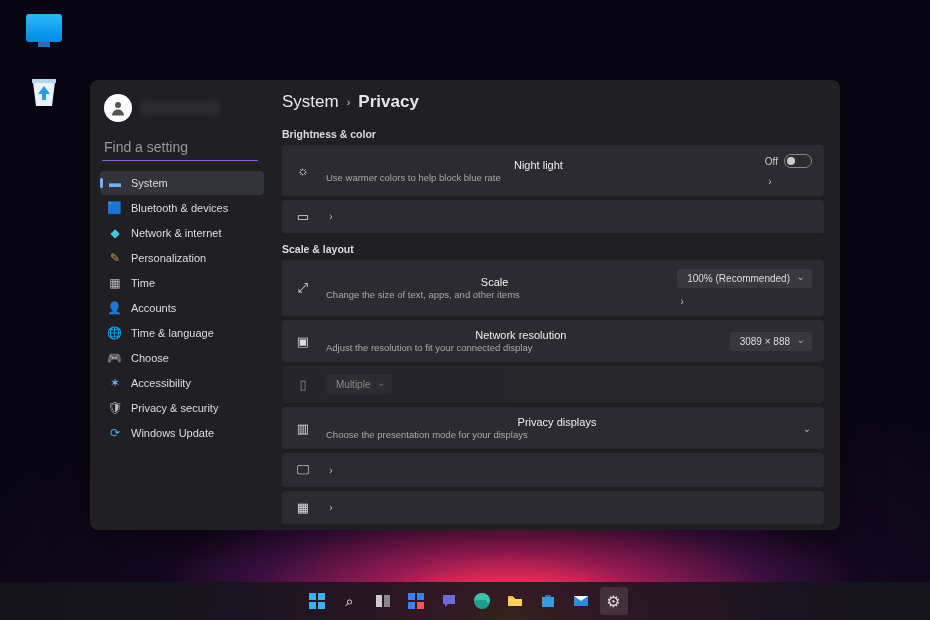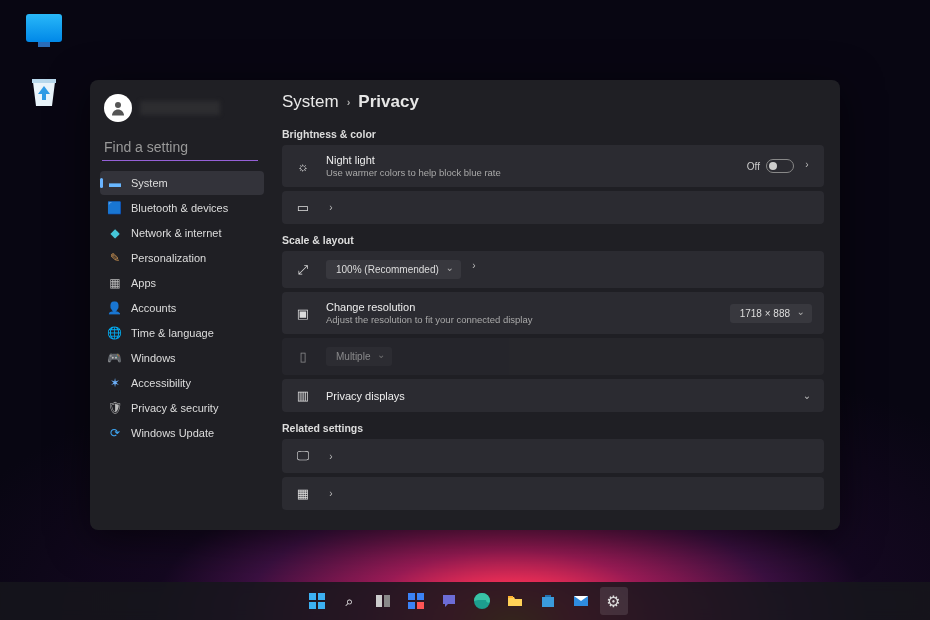--- a/index.html
+++ b/index.html
@@ -38,24 +38,24 @@
 .main{ flex:1; padding:10px 16px 0 14px; overflow-y:auto;}
 .main::-webkit-scrollbar{width:0;}
 .breadcrumb{ display:flex; align-items:center; gap:8px; font-size:17px; font-weight:600; padding:2px 0 10px;}
 .breadcrumb .crumb-parent{color:#e8e8e8; font-weight:400;}
 .breadcrumb .chev{font-size:11px; color:#aaa;}
 .section-title{ font-size:10.5px; font-weight:600; color:#ddd; padding:6px 0 5px;}
 .card{ background:#2b2b31; border-radius:4px; padding:9px 12px; margin-bottom:4px; display:flex; align-items:center; gap:14px;}
 .card.disabled{ opacity:.55;}
 .card .cicon{ width:18px; display:flex; justify-content:center; color:#ddd; font-size:13px;}
 .card .ctext{ flex:1; display:flex; flex-direction:column;}
-.card .ctitle{ font-size:11px; color:#eee;}
+.card .ctitle{ font-size:11px; color:#eee;text-align:center;}
 .card .csub{ font-size:9.5px; color:#a9a9a9; margin-top:1px;}
 .card .csub.link{ color:#a893e2;}
-.card .right{ display:flex; align-items:flex-start; gap:8px;}
+.card .right{ display:flex; align-items:flex-start; gap:8px;flex-direction:column;}
 .toggle{ display:flex; align-items:center; gap:6px; color:#ccc; font-size:10px;}
 .toggle .track{ width:28px; height:14px; border:1px solid #888; border-radius:8px; position:relative;}
 .toggle .thumb{ width:8px; height:8px; background:#ccc; border-radius:50%; position:absolute; left:2px; top:2px;}
 .chevron{ color:#bbb; font-size:10px; width:10px; text-align:center;}
 .dropdown{ background:#38383e; border-radius:3px; padding:4px 22px 4px 10px; font-size:10px; color:#ddd; position:relative;}
 .dropdown:after{content:"⌄"; position:absolute; right:7px; top:2px; font-size:10px; color:#aaa;}
 
 .taskbar{ position:absolute; bottom:0; left:0; right:0; height:38px; background:rgba(22,22,28,.87); backdrop-filter:blur(6px); display:flex; align-items:center; justify-content:center; gap:5px;}
 .tb-item{ width:28px; height:28px; border-radius:3px; display:flex; align-items:center; justify-content:center; font-size:14px;}
 .tb-item.actv{ background:rgba(255,255,255,.11);}
@@ -105,33 +105,33 @@
         <li>
             <span class="nicon" style="color:#45c6d9">◆</span>
             <span>Network &amp; internet</span>
           </li>
         <li>
             <span class="nicon" style="color:#d79b55">✎</span>
             <span>Personalization</span>
           </li>
         <li>
             <span class="nicon" style="color:#bbb">▦</span>
-            <span>Apps</span>
+            <span>Time</span>
           </li>
         <li>
             <span class="nicon" style="color:#4fbf7e">👤</span>
             <span>Accounts</span>
           </li>
         <li>
             <span class="nicon" style="color:#bbb">🌐</span>
             <span>Time &amp; language</span>
           </li>
         <li>
             <span class="nicon" style="color:#bbb">🎮</span>
-            <span>Windows</span>
+            <span>Choose</span>
           </li>
         <li>
             <span class="nicon" style="color:#6fb4ff">✶</span>
             <span>Accessibility</span>
           </li>
         <li>
             <span class="nicon" style="color:#bbb">🛡</span>
             <span>Privacy &amp; security</span>
           </li>
         <li>
@@ -171,55 +171,59 @@
         <div class="cicon">▭</div>
         <div class="right">
             <span class="chevron">›</span>
           </div>
       </div>
 
       <div class="section-title">Scale &amp; layout</div>
 
       <div class="card">
         <div class="cicon">⤢</div>
+        <div class="ctext">
+          <div class="ctitle">Scale</div>
+          <div class="csub">Change the size of text, apps, and other items</div>
+        </div>
         <div class="right">
           <div class="dropdown">100% (Recommended)</div>
           <span class="chevron">›</span>
         </div>
       </div>
 
       <div class="card">
         <div class="cicon">▣</div>
         <div class="ctext">
-          <div class="ctitle">Change resolution</div>
+          <div class="ctitle">Network resolution</div>
           <div class="csub">Adjust the resolution to fit your connected display</div>
         </div>
         <div class="right">
-          <div class="dropdown">1718 × 888</div>
+          <div class="dropdown">3089 × 888</div>
         </div>
       </div>
 
       <div class="card disabled">
         <div class="cicon">▯</div>
         <div class="right">
           <div class="dropdown">Multiple</div>
         </div>
       </div>
 
       <div class="card">
         <div class="cicon">▥</div>
         <div class="ctext">
           <div class="ctitle">Privacy displays</div>
+          <div class="csub">Choose the presentation mode for your displays</div>
         </div>
         <div class="right">
             <span class="chevron">⌄</span>
           </div>
       </div>
 
-      <div class="section-title">Related settings</div>
 
       <div class="card">
         <div class="cicon">🖵</div>
         <div class="right">
             <span class="chevron">›</span>
           </div>
       </div>
 
       <div class="card">
         <div class="cicon">▦</div>

